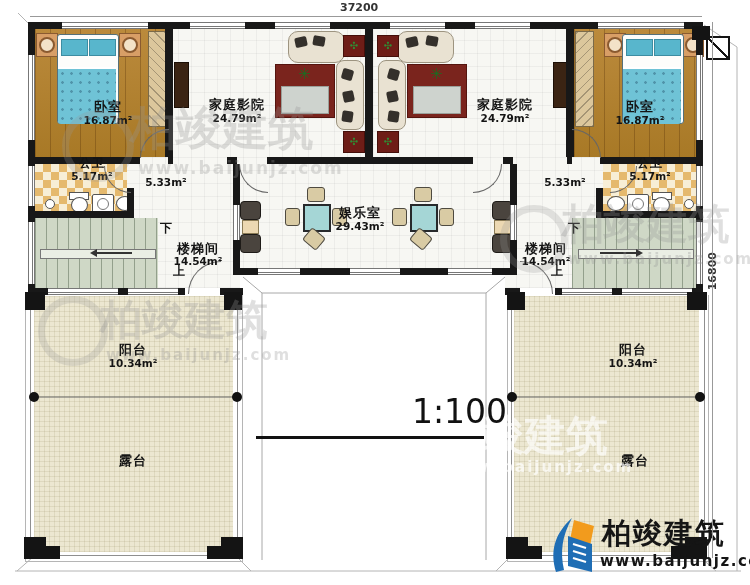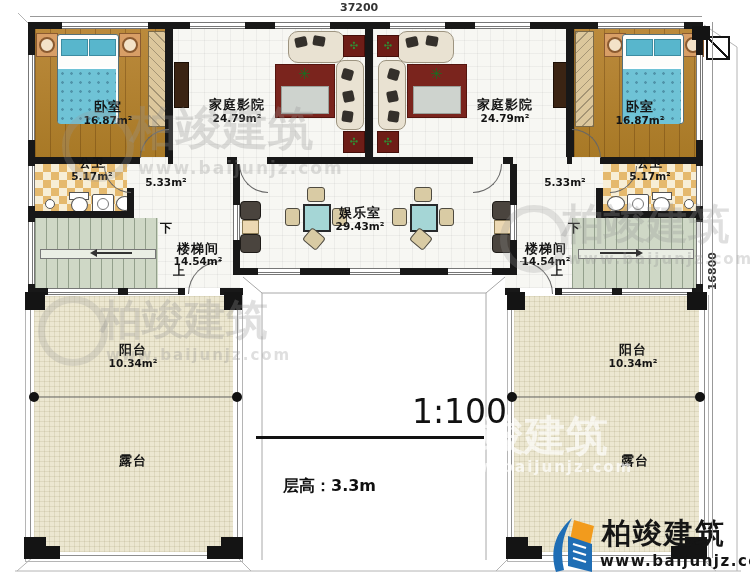--- a/index.html
+++ b/index.html
@@ -326,23 +326,20 @@
   <div class="wm" style="left:562px;top:196px;font-size:42px;">柏竣建筑</div>
   <div class="wm" style="left:568px;top:250px;font-size:15px;letter-spacing:2px;">www.baijunjz.com</div>
   <div class="wmc" style="left:38px;top:296px;width:56px;height:56px;"></div>
   <div class="wm" style="left:100px;top:292px;font-size:42px;">柏竣建筑</div>
   <div class="wm" style="left:106px;top:346px;font-size:15px;letter-spacing:2px;">www.baijunjz.com</div>
   <div class="wm" style="left:440px;top:408px;font-size:42px;color:rgba(255,255,255,0.65);">柏竣建筑</div>
   <div class="wm" style="left:448px;top:458px;font-size:15px;letter-spacing:2px;color:rgba(255,255,255,0.7);">www.baijunjz.com</div>
 
   <div class="abs" style="left:412px;top:392px;font-size:33px;font-weight:500;z-index:48;">1:100</div>
   <div class="abs" style="left:256px;top:436px;width:228px;height:3px;background:#111;z-index:48;"></div>
-  <div class="abs" style="left:283px;top:476px;font-size:16px;font-weight:bold;z-index:48;">
-    <span>层高：</span><span>3.3m</span>
-  </div>
 
   <div class="abs" style="left:550px;top:508px;width:195px;height:72px;z-index:49;">
     <svg width="50" height="62" style="position:absolute;left:0;top:4px;">
       <path d="M6,60 C0,40 4,22 22,6 C12,24 10,40 14,58 Z" fill="#1f6eb5"></path>
       <polygon points="24,8 44,14 40,34 20,28" fill="#f29b1d"></polygon>
       <polygon points="18,24 42,32 42,60 18,54" fill="#1f6eb5"></polygon>
       <g stroke="#fff" stroke-width="2">
         <line x1="23" y1="32" x2="36" y2="36"></line>
         <line x1="23" y1="39" x2="36" y2="43"></line>
         <line x1="23" y1="46" x2="36" y2="50"></line>

